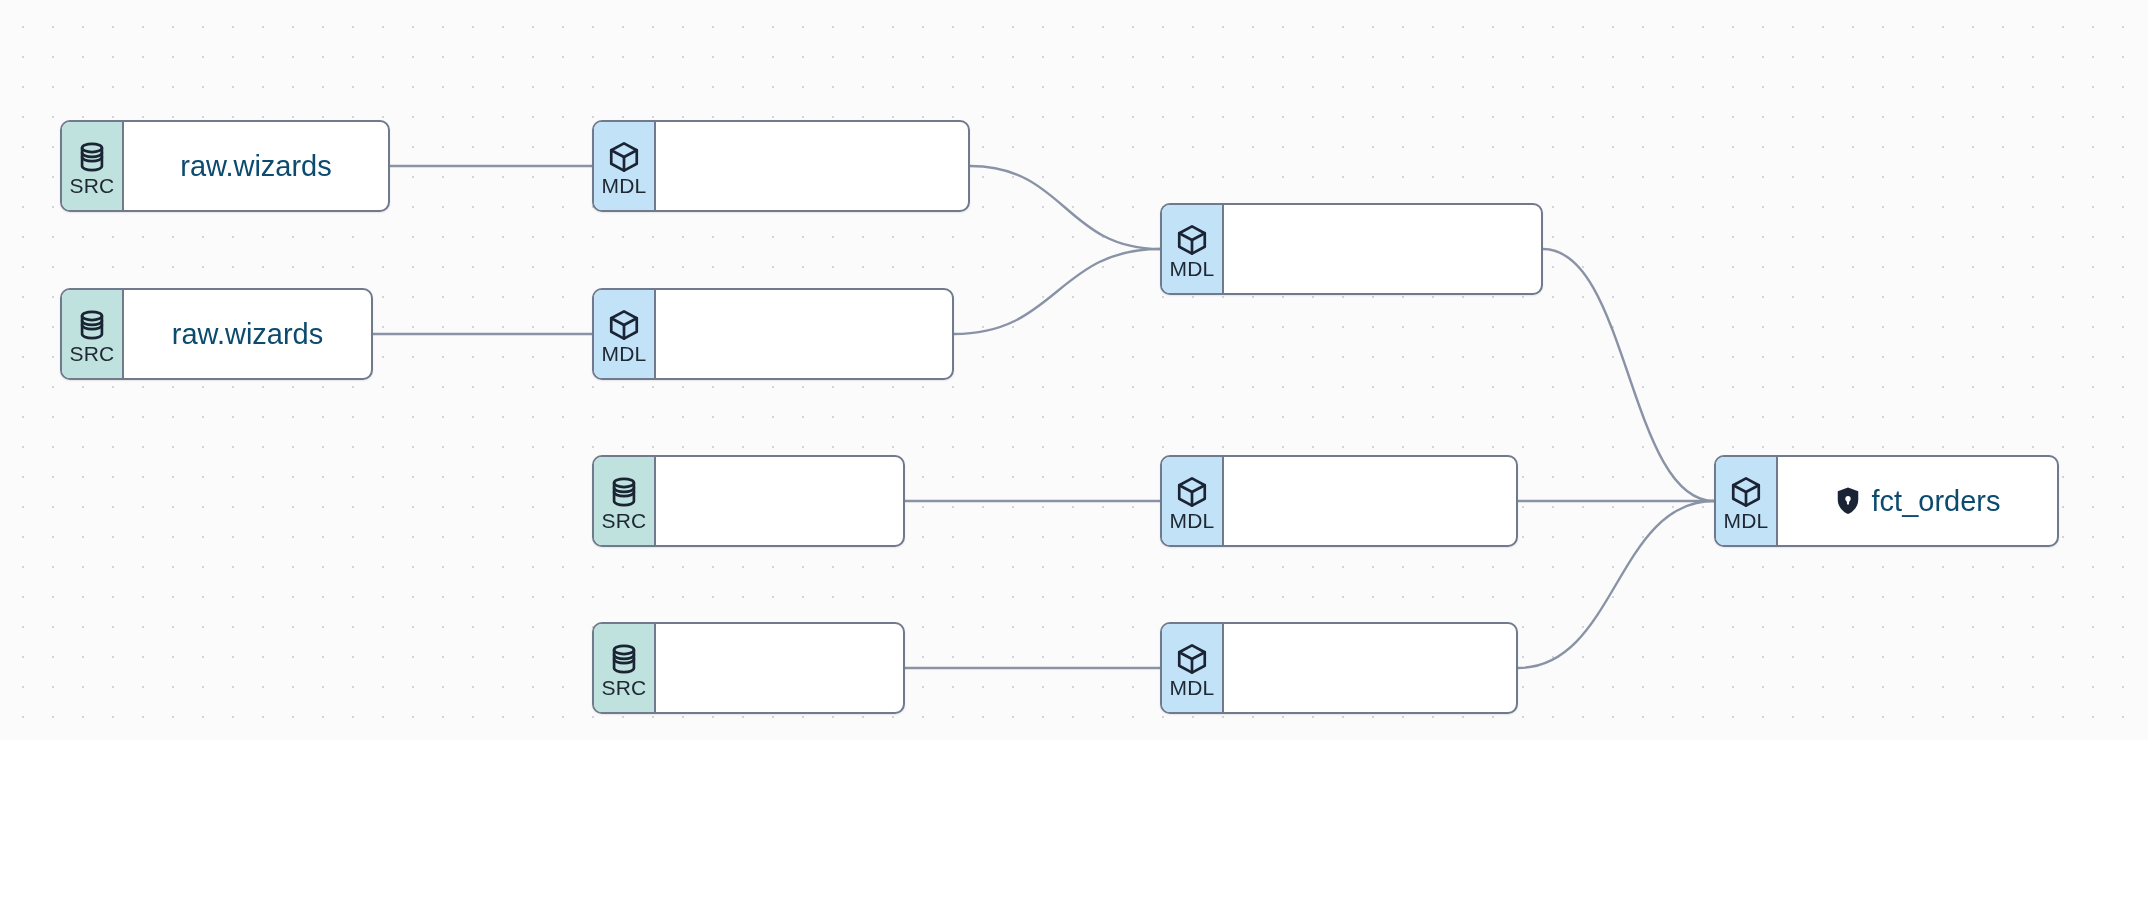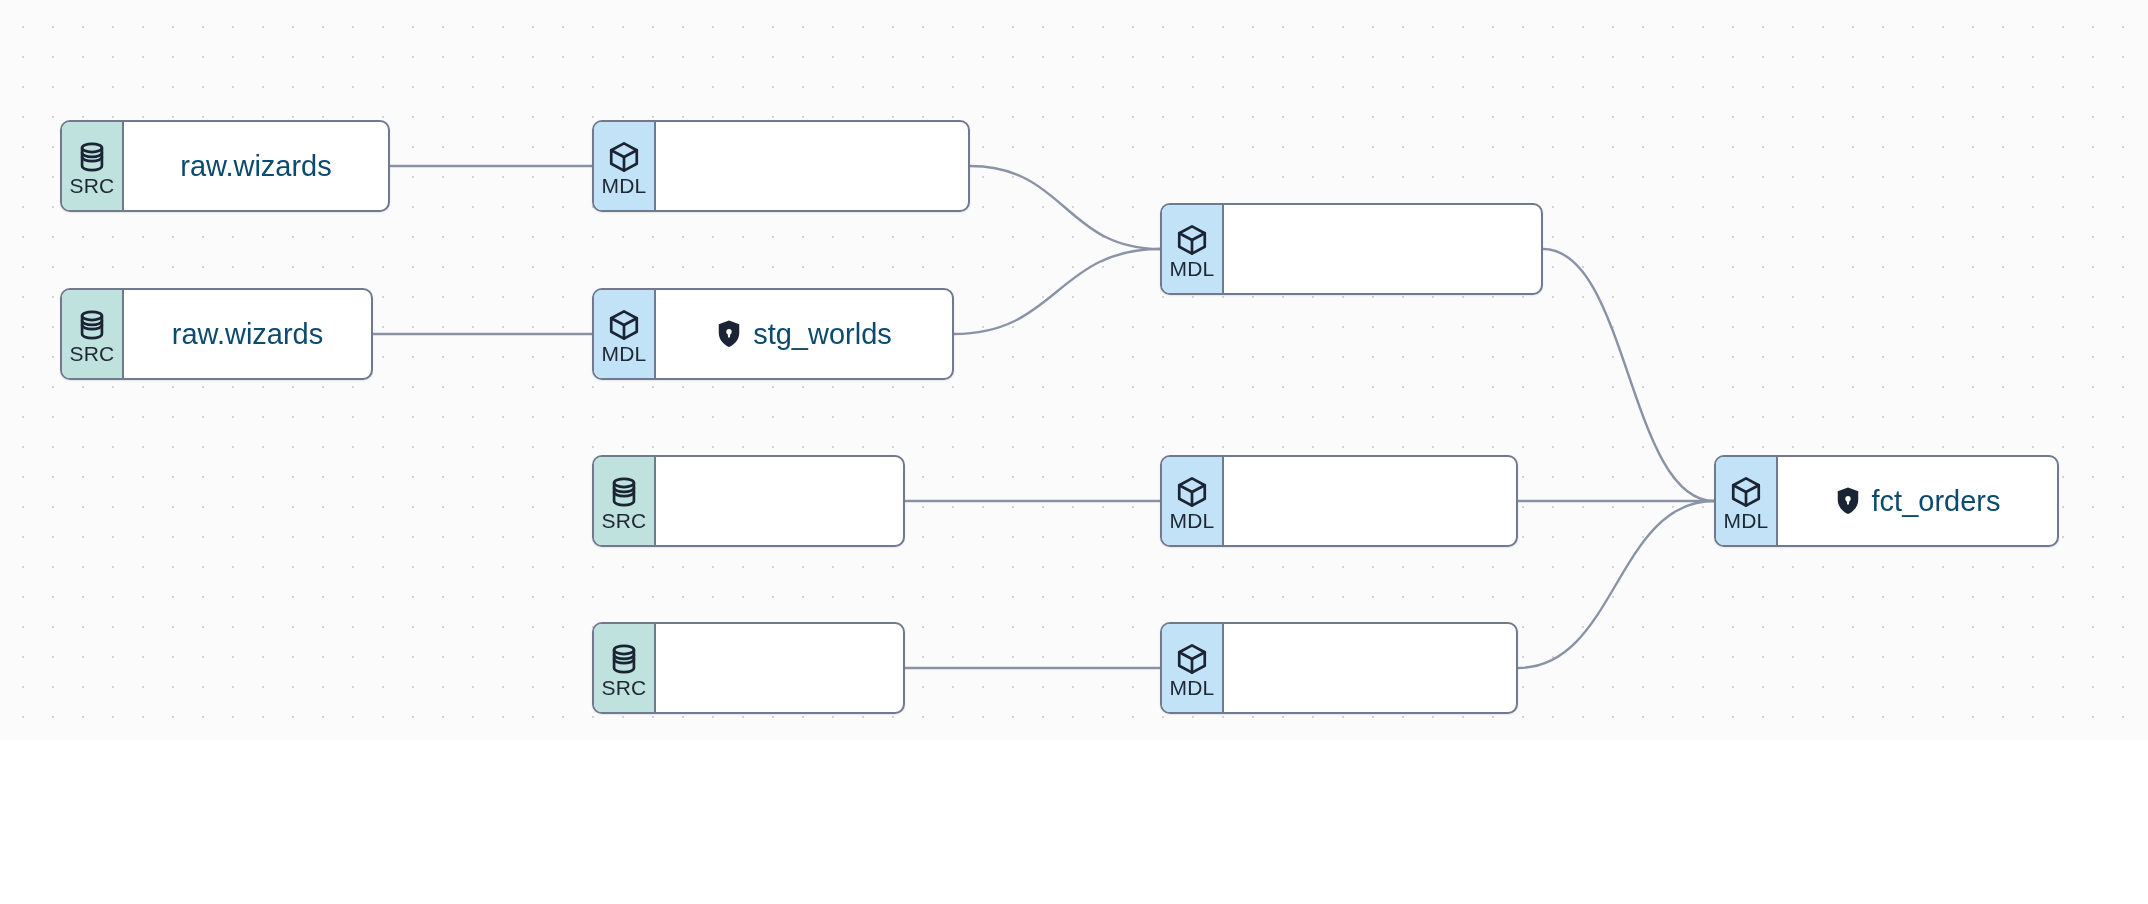--- a/index.html
+++ b/index.html
@@ -165,70 +165,62 @@
     </div>
     <div class="node" style="left: 592px; top: 288px; width: 362px; height: 92px;">
       <div class="node-badge mdl">
         <span class="badge-icon"><svg width="34" height="34" viewBox="0 0 24 24" fill="none" stroke="#1b2434" stroke-width="1.9" stroke-linecap="round" stroke-linejoin="round">
             <path d="M12 2.4 21 7.2 21 16.8 12 21.6 3 16.8 3 7.2 Z"></path>
             <path d="M3 7.2 12 12 21 7.2"></path>
             <path d="M12 12 V21.6"></path>
           </svg></span>
         <span class="badge-text">MDL</span>
       </div>
+    </div>
+    <div class="node" style="left: 1160px; top: 455px; width: 358px; height: 92px;">
+      <div class="node-badge mdl">
+        <span class="badge-icon"><svg width="34" height="34" viewBox="0 0 24 24" fill="none" stroke="#1b2434" stroke-width="1.9" stroke-linecap="round" stroke-linejoin="round">
+            <path d="M12 2.4 21 7.2 21 16.8 12 21.6 3 16.8 3 7.2 Z"></path>
+            <path d="M3 7.2 12 12 21 7.2"></path>
+            <path d="M12 12 V21.6"></path>
+          </svg></span>
+        <span class="badge-text">MDL</span>
+      </div>
+    </div>
+    <div class="node" style="left: 1160px; top: 622px; width: 358px; height: 92px;">
+      <div class="node-badge mdl">
+        <span class="badge-icon"><svg width="34" height="34" viewBox="0 0 24 24" fill="none" stroke="#1b2434" stroke-width="1.9" stroke-linecap="round" stroke-linejoin="round">
+            <path d="M12 2.4 21 7.2 21 16.8 12 21.6 3 16.8 3 7.2 Z"></path>
+            <path d="M3 7.2 12 12 21 7.2"></path>
+            <path d="M12 12 V21.6"></path>
+          </svg></span>
+        <span class="badge-text">MDL</span>
+      </div>
+    </div>
+    <div class="node" style="left: 1160px; top: 203px; width: 383px; height: 92px;">
+      <div class="node-badge mdl">
+        <span class="badge-icon"><svg width="34" height="34" viewBox="0 0 24 24" fill="none" stroke="#1b2434" stroke-width="1.9" stroke-linecap="round" stroke-linejoin="round">
+            <path d="M12 2.4 21 7.2 21 16.8 12 21.6 3 16.8 3 7.2 Z"></path>
+            <path d="M3 7.2 12 12 21 7.2"></path>
+            <path d="M12 12 V21.6"></path>
+          </svg></span>
+        <span class="badge-text">MDL</span>
+      </div>
+    </div>
+    <div class="node" style="left: 1714px; top: 455px; width: 345px; height: 92px;">
+      <div class="node-badge mdl">
+        <span class="badge-icon"><svg width="34" height="34" viewBox="0 0 24 24" fill="none" stroke="#1b2434" stroke-width="1.9" stroke-linecap="round" stroke-linejoin="round">
+            <path d="M12 2.4 21 7.2 21 16.8 12 21.6 3 16.8 3 7.2 Z"></path>
+            <path d="M3 7.2 12 12 21 7.2"></path>
+            <path d="M12 12 V21.6"></path>
+          </svg></span>
+        <span class="badge-text">MDL</span>
+      </div>
       <div class="node-body">
         <span class="shield-icon"><svg width="26" height="30" viewBox="0 0 20 24" xmlns="http://www.w3.org/2000/svg">
             <path d="M10 1.2 18.2 4.2 V11 c0 5.1 -3.4 9.4 -8.2 11.4 C5.2 20.4 1.8 16.1 1.8 11 V4.2 Z" fill="#1b2434"></path>
             <circle cx="10" cy="10.1" r="2.15" fill="#ffffff"></circle>
             <path d="M8.75 10.1 h2.5 l-0.55 4.6 h-1.4 Z" fill="#ffffff"></path>
           </svg></span>
-        <span class="node-label">stg_worlds</span>
-      </div>
-    </div>
-    <div class="node" style="left: 1160px; top: 455px; width: 358px; height: 92px;">
-      <div class="node-badge mdl">
-        <span class="badge-icon"><svg width="34" height="34" viewBox="0 0 24 24" fill="none" stroke="#1b2434" stroke-width="1.9" stroke-linecap="round" stroke-linejoin="round">
-            <path d="M12 2.4 21 7.2 21 16.8 12 21.6 3 16.8 3 7.2 Z"></path>
-            <path d="M3 7.2 12 12 21 7.2"></path>
-            <path d="M12 12 V21.6"></path>
-          </svg></span>
-        <span class="badge-text">MDL</span>
-      </div>
-    </div>
-    <div class="node" style="left: 1160px; top: 622px; width: 358px; height: 92px;">
-      <div class="node-badge mdl">
-        <span class="badge-icon"><svg width="34" height="34" viewBox="0 0 24 24" fill="none" stroke="#1b2434" stroke-width="1.9" stroke-linecap="round" stroke-linejoin="round">
-            <path d="M12 2.4 21 7.2 21 16.8 12 21.6 3 16.8 3 7.2 Z"></path>
-            <path d="M3 7.2 12 12 21 7.2"></path>
-            <path d="M12 12 V21.6"></path>
-          </svg></span>
-        <span class="badge-text">MDL</span>
-      </div>
-    </div>
-    <div class="node" style="left: 1160px; top: 203px; width: 383px; height: 92px;">
-      <div class="node-badge mdl">
-        <span class="badge-icon"><svg width="34" height="34" viewBox="0 0 24 24" fill="none" stroke="#1b2434" stroke-width="1.9" stroke-linecap="round" stroke-linejoin="round">
-            <path d="M12 2.4 21 7.2 21 16.8 12 21.6 3 16.8 3 7.2 Z"></path>
-            <path d="M3 7.2 12 12 21 7.2"></path>
-            <path d="M12 12 V21.6"></path>
-          </svg></span>
-        <span class="badge-text">MDL</span>
-      </div>
-    </div>
-    <div class="node" style="left: 1714px; top: 455px; width: 345px; height: 92px;">
-      <div class="node-badge mdl">
-        <span class="badge-icon"><svg width="34" height="34" viewBox="0 0 24 24" fill="none" stroke="#1b2434" stroke-width="1.9" stroke-linecap="round" stroke-linejoin="round">
-            <path d="M12 2.4 21 7.2 21 16.8 12 21.6 3 16.8 3 7.2 Z"></path>
-            <path d="M3 7.2 12 12 21 7.2"></path>
-            <path d="M12 12 V21.6"></path>
-          </svg></span>
-        <span class="badge-text">MDL</span>
-      </div>
-      <div class="node-body">
-        <span class="shield-icon"><svg width="26" height="30" viewBox="0 0 20 24" xmlns="http://www.w3.org/2000/svg">
-            <path d="M10 1.2 18.2 4.2 V11 c0 5.1 -3.4 9.4 -8.2 11.4 C5.2 20.4 1.8 16.1 1.8 11 V4.2 Z" fill="#1b2434"></path>
-            <circle cx="10" cy="10.1" r="2.15" fill="#ffffff"></circle>
-            <path d="M8.75 10.1 h2.5 l-0.55 4.6 h-1.4 Z" fill="#ffffff"></path>
-          </svg></span>
         <span class="node-label">fct_orders</span>
       </div>
     </div>
   </div>
 
 </body></html>

